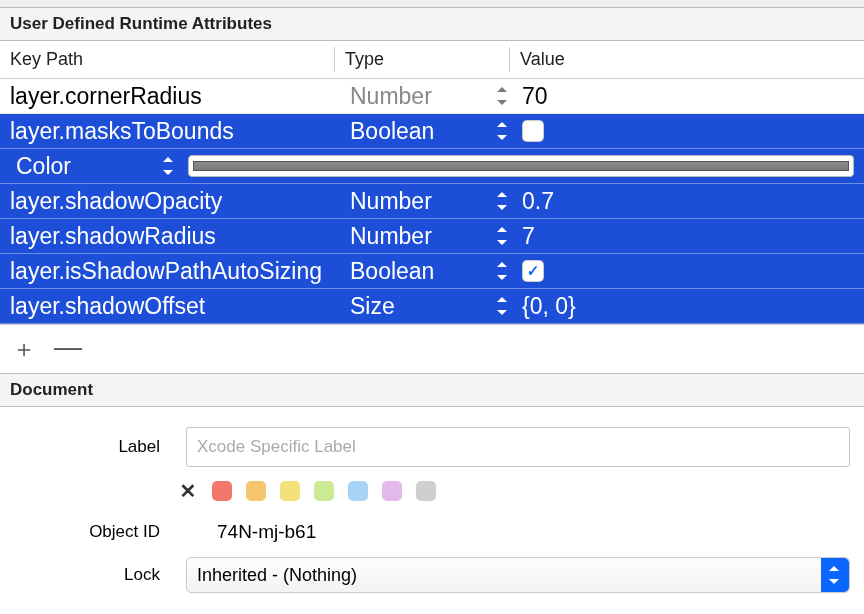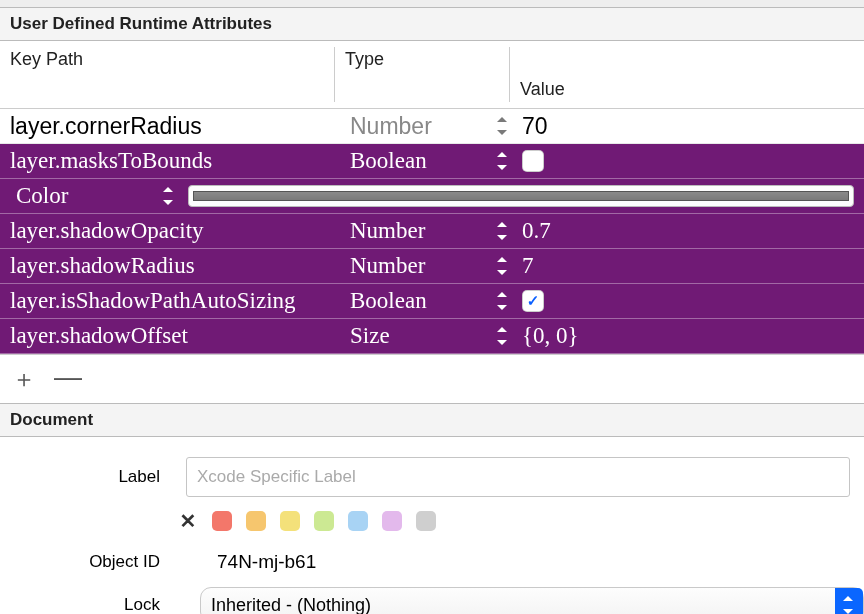--- a/index.html
+++ b/index.html
@@ -30,44 +30,43 @@
     background: #fff;
   }
   .col-headers .ch {
     padding: 8px 10px;
     color: #222;
     font-weight: 400;
     font-size: 18px;
   }
   .col-key { width: 334px; }
   .col-type { width: 174px; }
-  .col-val { flex: 1; margin-top: 30px; }
+  .col-val { flex: 1; }
   .col-sep {
     width: 1px;
     background: #ccc;
     margin: 6px 0;
   }
   .rows { }
   .row {
     display: flex;
     align-items: center;
     height: 35px;
     font-size: 23px;
   }
   .row.normal {
     background: #fff;
     color: #000;
     border-bottom: 1px solid #e8e8e8;
   }
   .row.normal .type-cell { color: #888; }
   .row.sel {
-    background: #701a75;
+    background: #1d4ed8;
     color: #fff;
     border-bottom: 1px solid rgba(255,255,255,0.35);
-    font-family: Liberation Serif, serif;
   }
   .row .cell-key { width: 334px; padding: 0 10px; }
   .row .cell-type { width: 158px; padding: 0 10px 0 16px; }
   .row .stepper-cell { width: 20px; display: flex; align-items: center; justify-content: center; }
   .row .cell-val { flex: 1; padding: 0 10px; display: flex; align-items: center; }
   .stepper {
     width: 14px;
     height: 22px;
     position: relative;
   }
@@ -182,27 +181,26 @@
   .sw-purple { background: #e3b9ec; }
   .sw-gray   { background: #cfcfcf; }
 
   .static-text { font-size: 19px; padding: 2px 0; margin-left: 31px; }
 
   .popup {
     position: relative;
     width: 100%;
     height: 36px;
     border: 1px solid #c9c9c9;
-    border-radius: 11px;
+    border-radius: 5px;
     background: linear-gradient(#fdfdfd,#f3f3f3);
     display: flex;
     align-items: center;
     padding: 0 10px;
     font-size: 18px;
-    margin-left: 14px;
   }
   .popup .end {
     position: absolute;
     right: 0; top: 0; bottom: 0;
     width: 28px;
     background: #0a66ff;
     border-top-right-radius: 5px;
     border-bottom-right-radius: 5px;
     color: #fff;
   }

